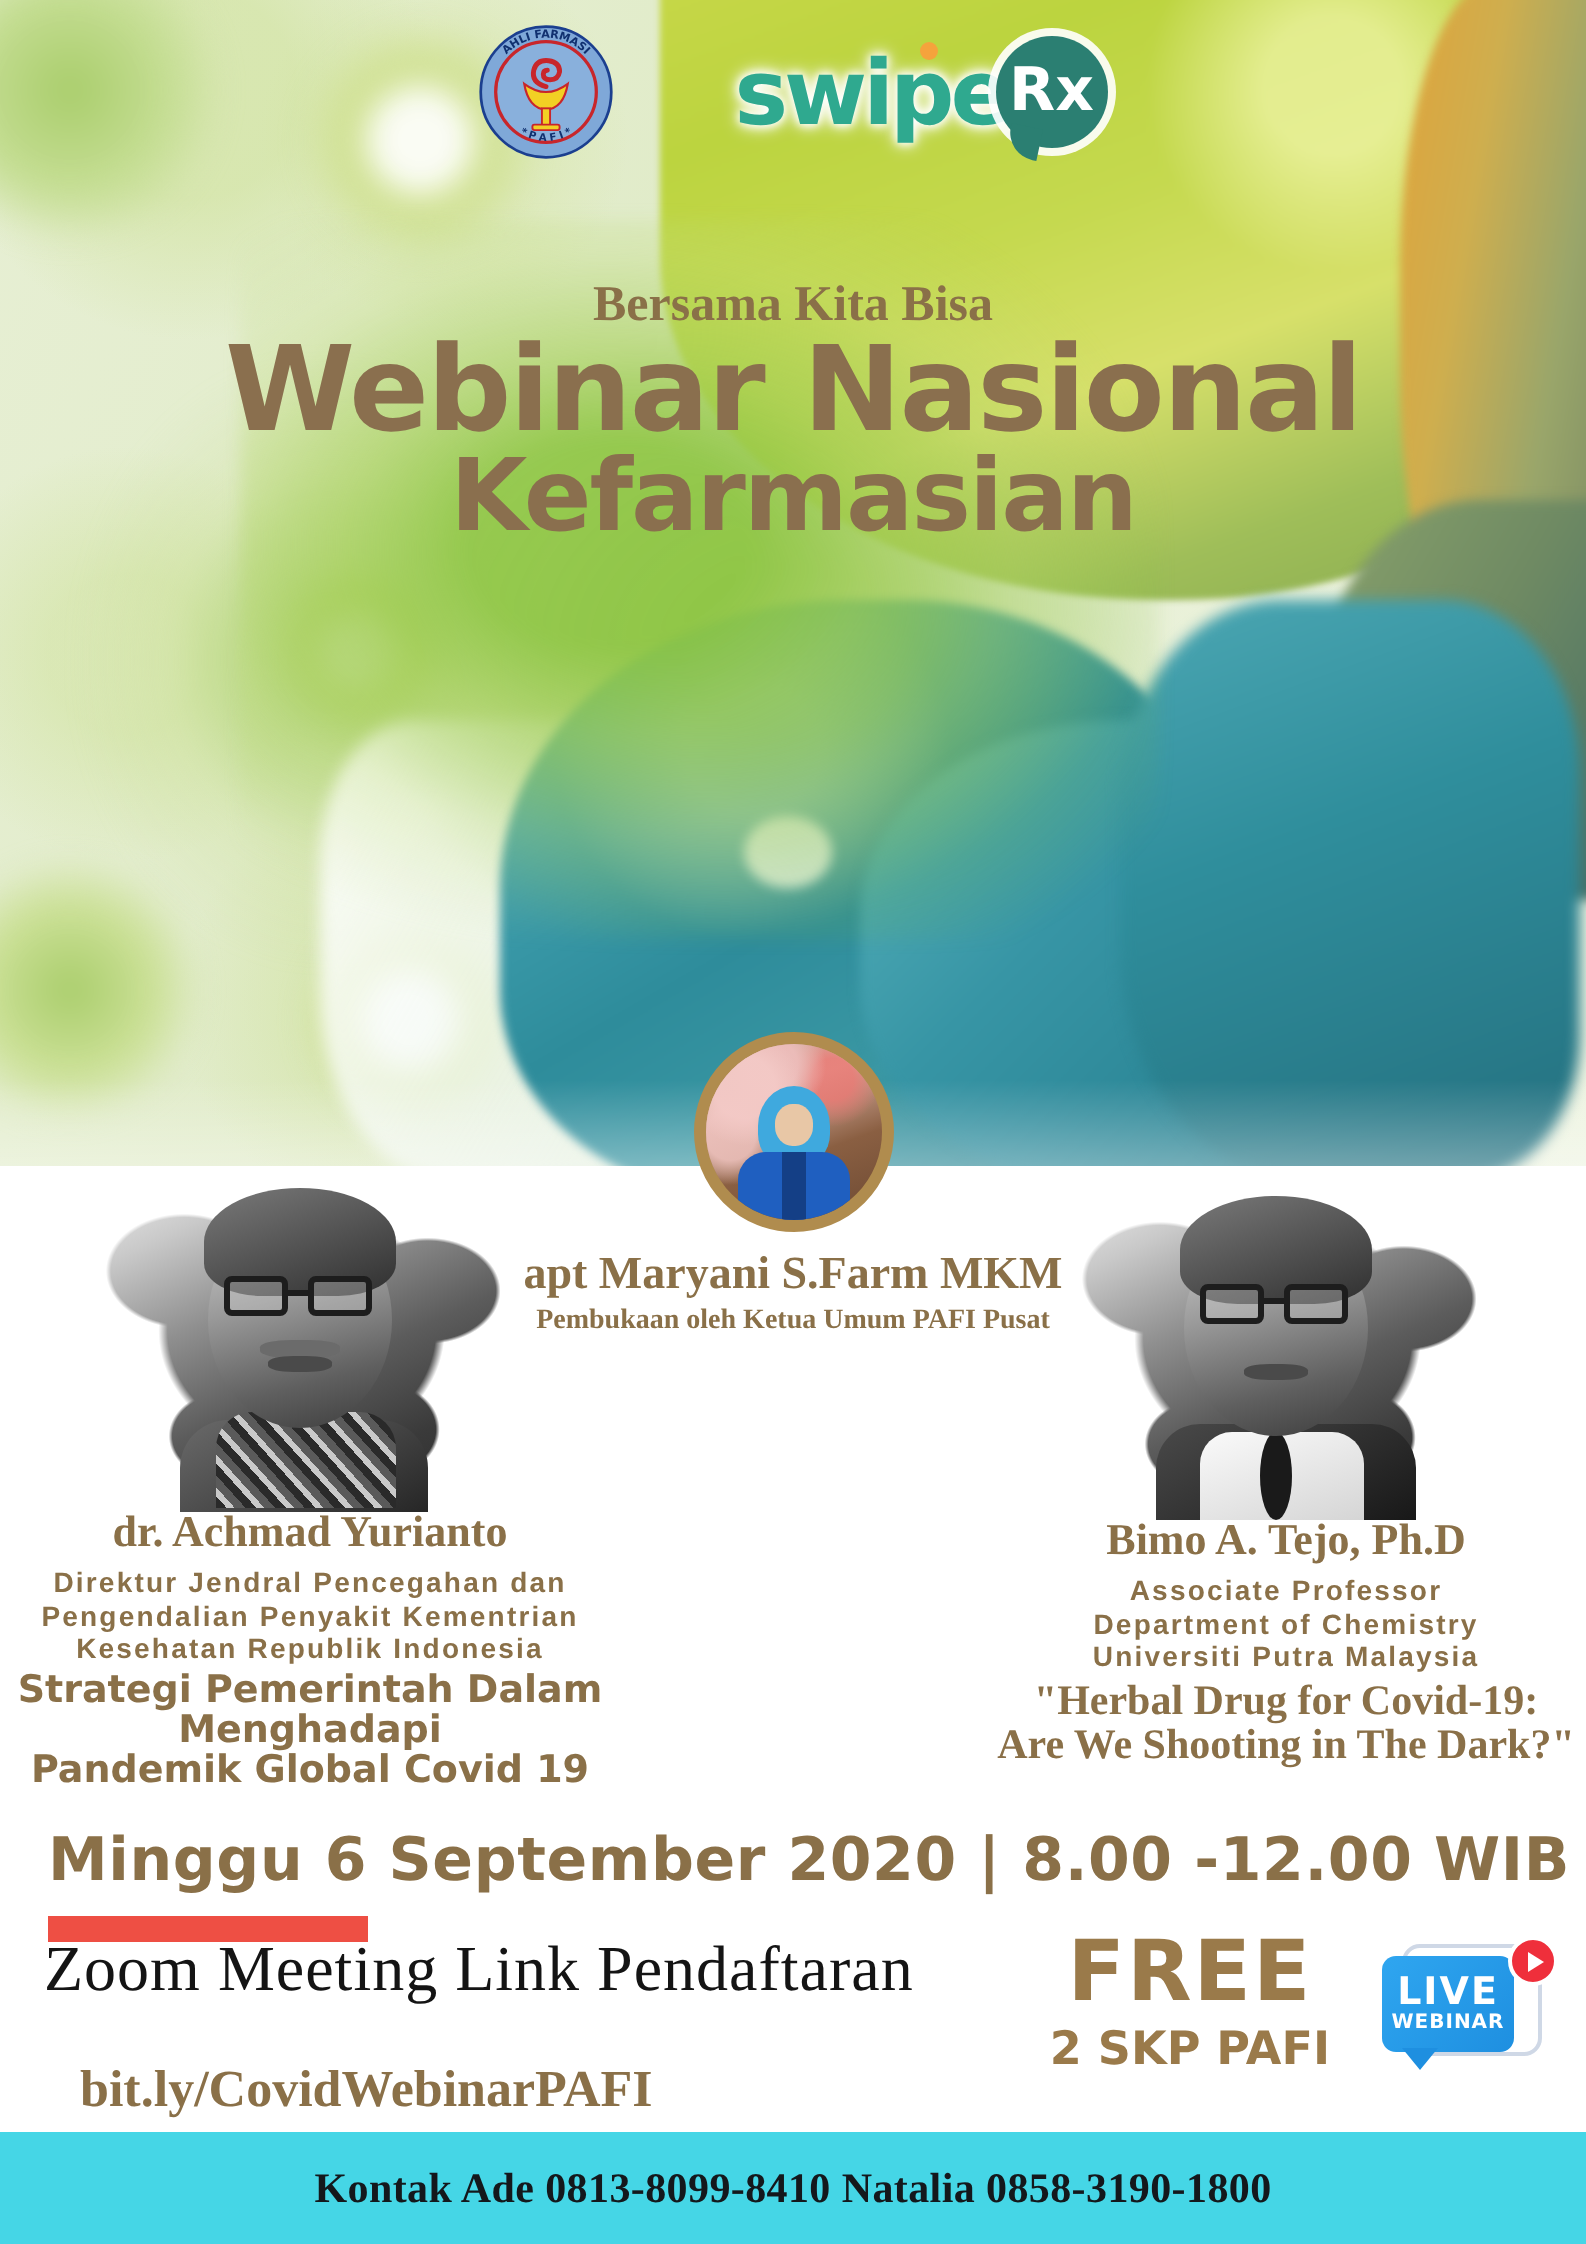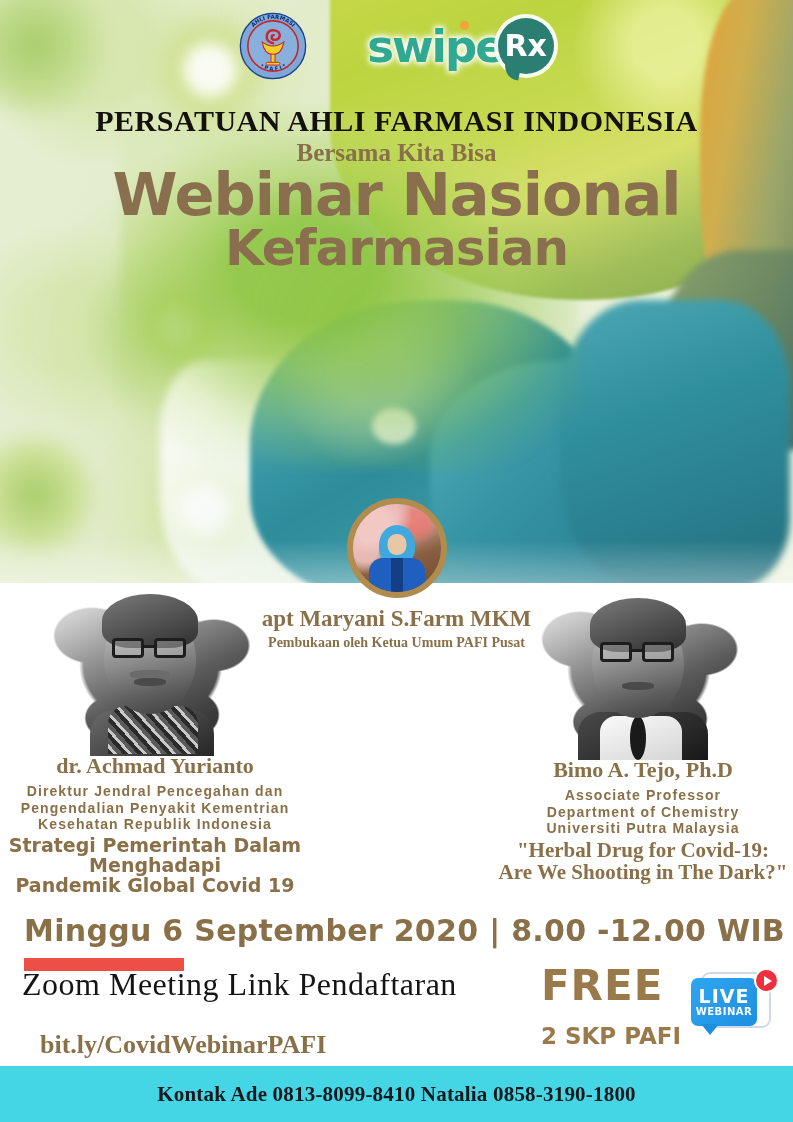--- a/index.html
+++ b/index.html
@@ -155,21 +155,21 @@
   }
   .main-title span { display:block; }
   .main-title .l2 { font-size:50px; }
 
   
   .white-body {
     position:absolute; left:0; top:583px; width:793px; height:485px; background:#fff; z-index:5;
   }
 
   
-  .center-speaker { position:absolute; left:0; top:498px; width:793px; z-index:10; text-align:center; }
+  .center-speaker { position:absolute; left:0; top:516px; width:793px; z-index:10; text-align:center; }
   .avatar-circle {
     width:100px; height:100px; border-radius:50%; margin:0 auto;
     border:6px solid #b08c4e; overflow:hidden; position:relative;
     background:linear-gradient(160deg,#c8a193 0%,#d9b0a4 30%,#8a5f42 62%,#6d4a33 100%);
   }
   .av-blossom { position:absolute; inset:0;
     background:
       radial-gradient(circle at 22% 25%, rgba(243,201,198,.95) 0 16%, rgba(243,201,198,0) 30%),
       radial-gradient(circle at 38% 12%, rgba(238,190,188,.9) 0 13%, rgba(238,190,188,0) 28%),
       radial-gradient(circle at 72% 20%, rgba(235,120,115,.8) 0 11%, rgba(235,120,115,0) 25%),
@@ -256,28 +256,28 @@
   .zoom-line {
     position:absolute; left:22px; top:966px; z-index:11;
     font-family:"Liberation Serif", serif; font-size:32px; color:#141414;
     letter-spacing:.5px; white-space:nowrap;
   }
   .bitly {
     position:absolute; left:40px; top:1030px; z-index:11;
     font-family:"Liberation Serif", serif; font-weight:bold; font-size:26px;
     color:#8a7048; white-space:nowrap;
   }
-  .free-box { position:absolute; right:112px; top:965px; z-index:11; }
+  .free-box { position:absolute; right:128px; top:965px; z-index:11; text-align:center; }
   .free-big {
     font-family:"DejaVu Sans", sans-serif; font-weight:bold; font-size:42px;
     color:#9a7a4a; line-height:1; letter-spacing:1px;
   }
   .free-sub {
     font-family:"DejaVu Sans", sans-serif; font-weight:bold; font-size:23px;
-    color:#9a7a4a; line-height:1; margin-top:18px;
+    color:#9a7a4a; line-height:1; margin-top:7px;
   }
 
   
   .live-badge { position:absolute; right:14px; top:968px; width:92px; height:72px; z-index:11; }
   .lb-back {
     position:absolute; left:14px; top:4px; width:70px; height:56px;
     border:2px solid #cfd8e6; border-radius:9px; background:#fff;
   }
   .lb-front {
     position:absolute; left:4px; top:10px; width:66px; height:48px;
@@ -372,21 +372,20 @@
       <span class="swipe-word">
         <span>swipe</span>
         <span class="swipe-dot"></span>
       </span>
       <span class="rx-bubble">
         <span class="rx-text">Rx</span>
       </span>
     </div>
   </div>
 
-  <div class="org-name">PERSATUAN AHLI FARMASI INDONESIA</div>
   <div class="tagline">Bersama Kita Bisa</div>
   <div class="main-title">
     <span class="l1">Webinar Nasional</span>
     <span class="l2">Kefarmasian</span>
   </div>
 
   <div class="center-speaker">
     <div class="avatar-circle">
       <div class="av-blossom"></div>
       <div class="av-person">

